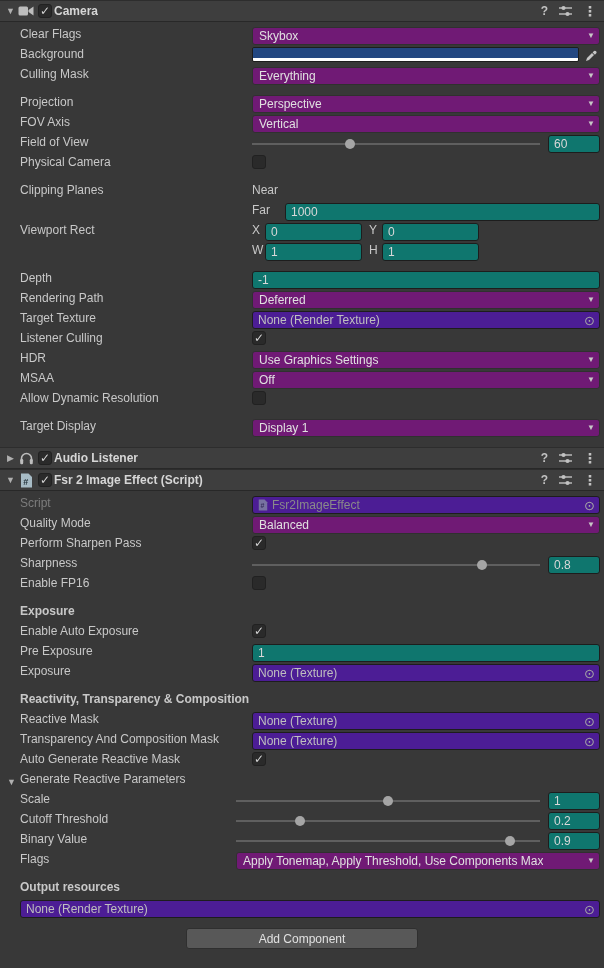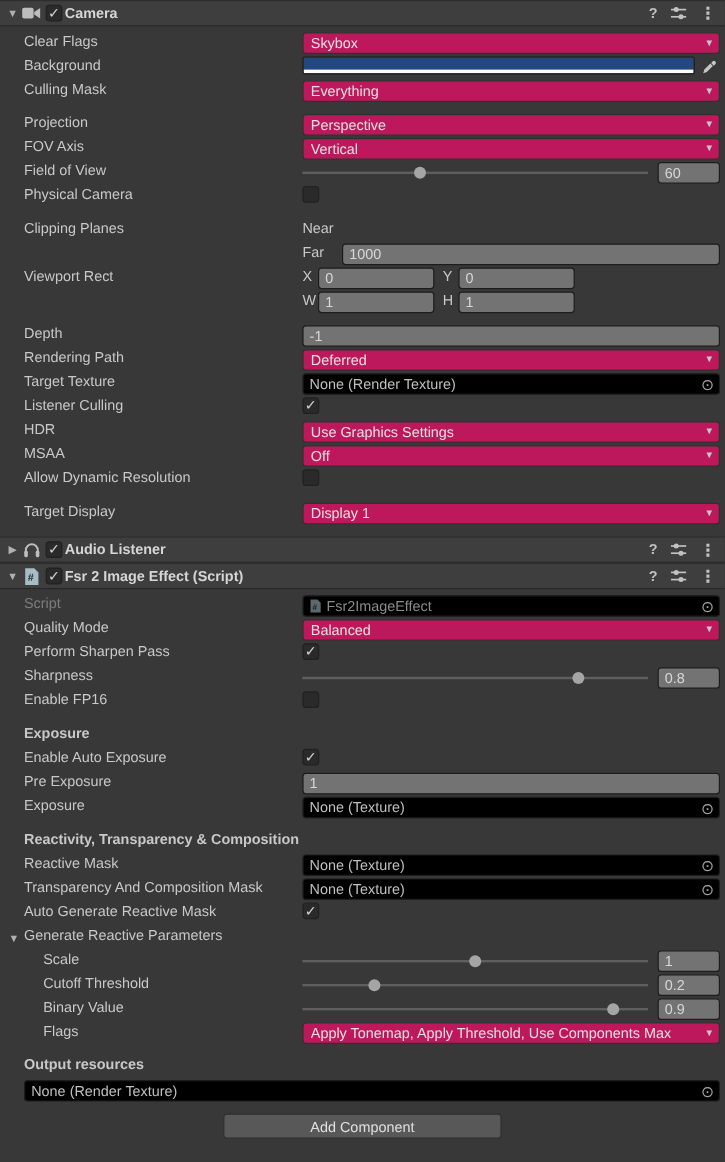--- a/index.html
+++ b/index.html
@@ -11,32 +11,32 @@
   .comp-icon{width:18px;height:16px;flex:none;display:flex;align-items:center;justify-content:center;margin-right:3px}
   .cb{width:14px;height:14px;background:#2a2a2a;border:1px solid #212121;border-radius:3px;position:relative;flex:none;cursor:pointer}
   .cb .check{position:absolute;left:1px;top:-2px;font-size:12px;color:#d4d4d4;line-height:16px}
   .comp-title{font-weight:bold;color:#d6d6d6;margin-left:2px;white-space:nowrap}
   .hdr-right{margin-left:auto;display:flex;align-items:center;gap:11px}
   .hicon{color:#c2c2c2;font-weight:bold;font-size:12px;text-align:center;cursor:pointer;display:flex;align-items:center}
   .menu-glyph{font-size:14px;font-weight:bold}
   .comp-body{padding:5px 0 8px}
   .row{height:20px;display:flex;padding:0 4px 0 20px;position:relative}
   .label{width:232px;flex:none;color:#c8c8c8;white-space:nowrap;overflow:hidden}
-  .row.child{padding-left:36px}
+  .row.child{padding-left:20px}
   .row.child .label{width:216px}
   .gap{height:8px}
-  .dropdown{flex:1;height:18px;background:#be185d;border:1px solid #303030;border-radius:3px;display:flex;
+  .dropdown{flex:1;height:18px;background:#701a75;border:1px solid #303030;border-radius:3px;display:flex;
     align-items:center;padding:0 16px 0 6px;position:relative;color:#e0e0e0;cursor:pointer}
   .dd-value{white-space:nowrap;overflow:hidden}
   .dd-arrow{position:absolute;right:4px;top:3px;font-size:8px;color:#c6c6c6;line-height:10px}
-  .tf{height:18px;background:#737373;border:1px solid #1d1d1d;border-radius:3px;display:flex;
+  .tf{height:18px;background:#0f766e;border:1px solid #1d1d1d;border-radius:3px;display:flex;
     align-items:center;padding:0 5px;color:#d8d8d8;cursor:text}
   .tf.grow{flex:1}
   .num{width:52px;flex:none;margin-left:8px}
-  .obj{flex:1;height:18px;background:#000000;border:1px solid #1d1d1d;border-radius:3px;display:flex;
+  .obj{flex:1;height:18px;background:#4c1d95;border:1px solid #1d1d1d;border-radius:3px;display:flex;
     align-items:center;padding:0 2px 0 5px;color:#bfbfbf;cursor:pointer}
   .obj-picker{margin-left:auto;color:#a6a6a6;font-size:13px;line-height:15px;padding:0 2px}
   .sublabel{width:33px;flex:none}
   .axlabel{width:13px;flex:none}
   .vrf{width:97px;flex:none;margin-right:7px}
   .slider{flex:1;position:relative;height:18px;cursor:pointer}
   .track{position:absolute;left:0;right:0;top:8px;height:2px;background:#5f5f5f}
   .knob{position:absolute;top:4px;width:10px;height:10px;border-radius:50%;background:#a5a5a5;margin-left:-5px}
   .section-title{font-weight:bold;color:#c8c8c8}
   .fold-sm{position:absolute;left:7px;top:5px;font-size:9px;color:#b0b0b0;cursor:pointer}

